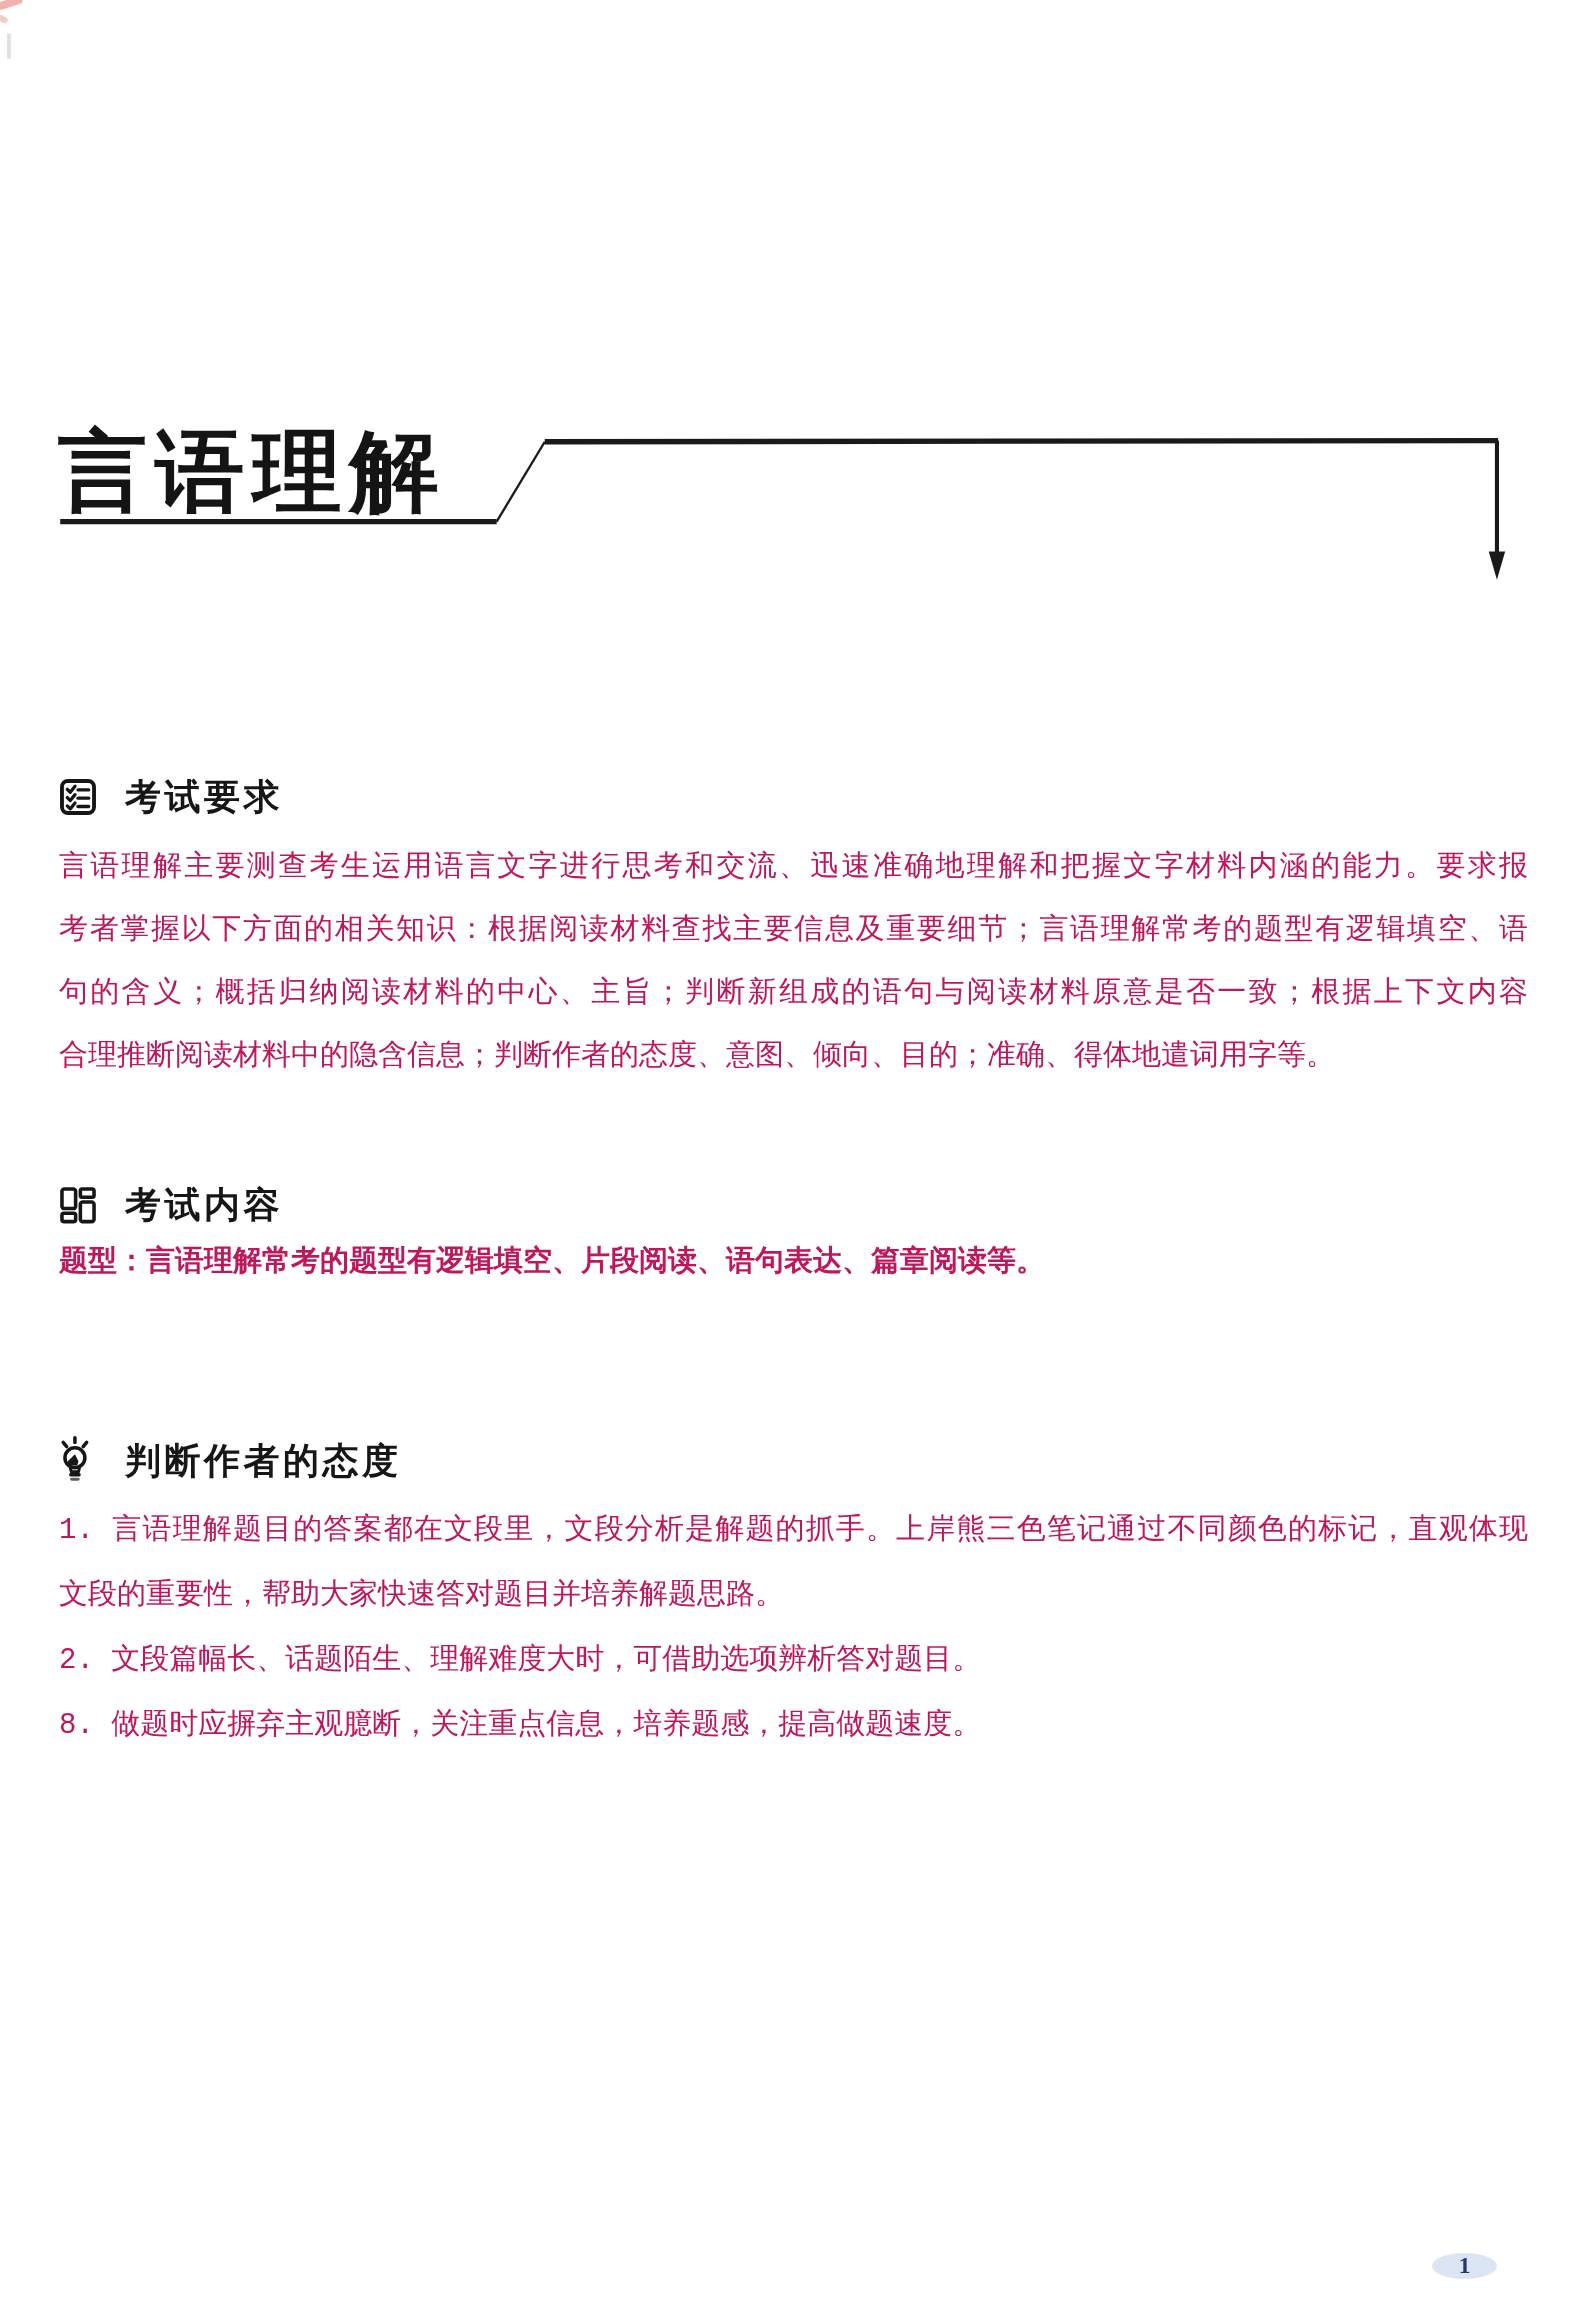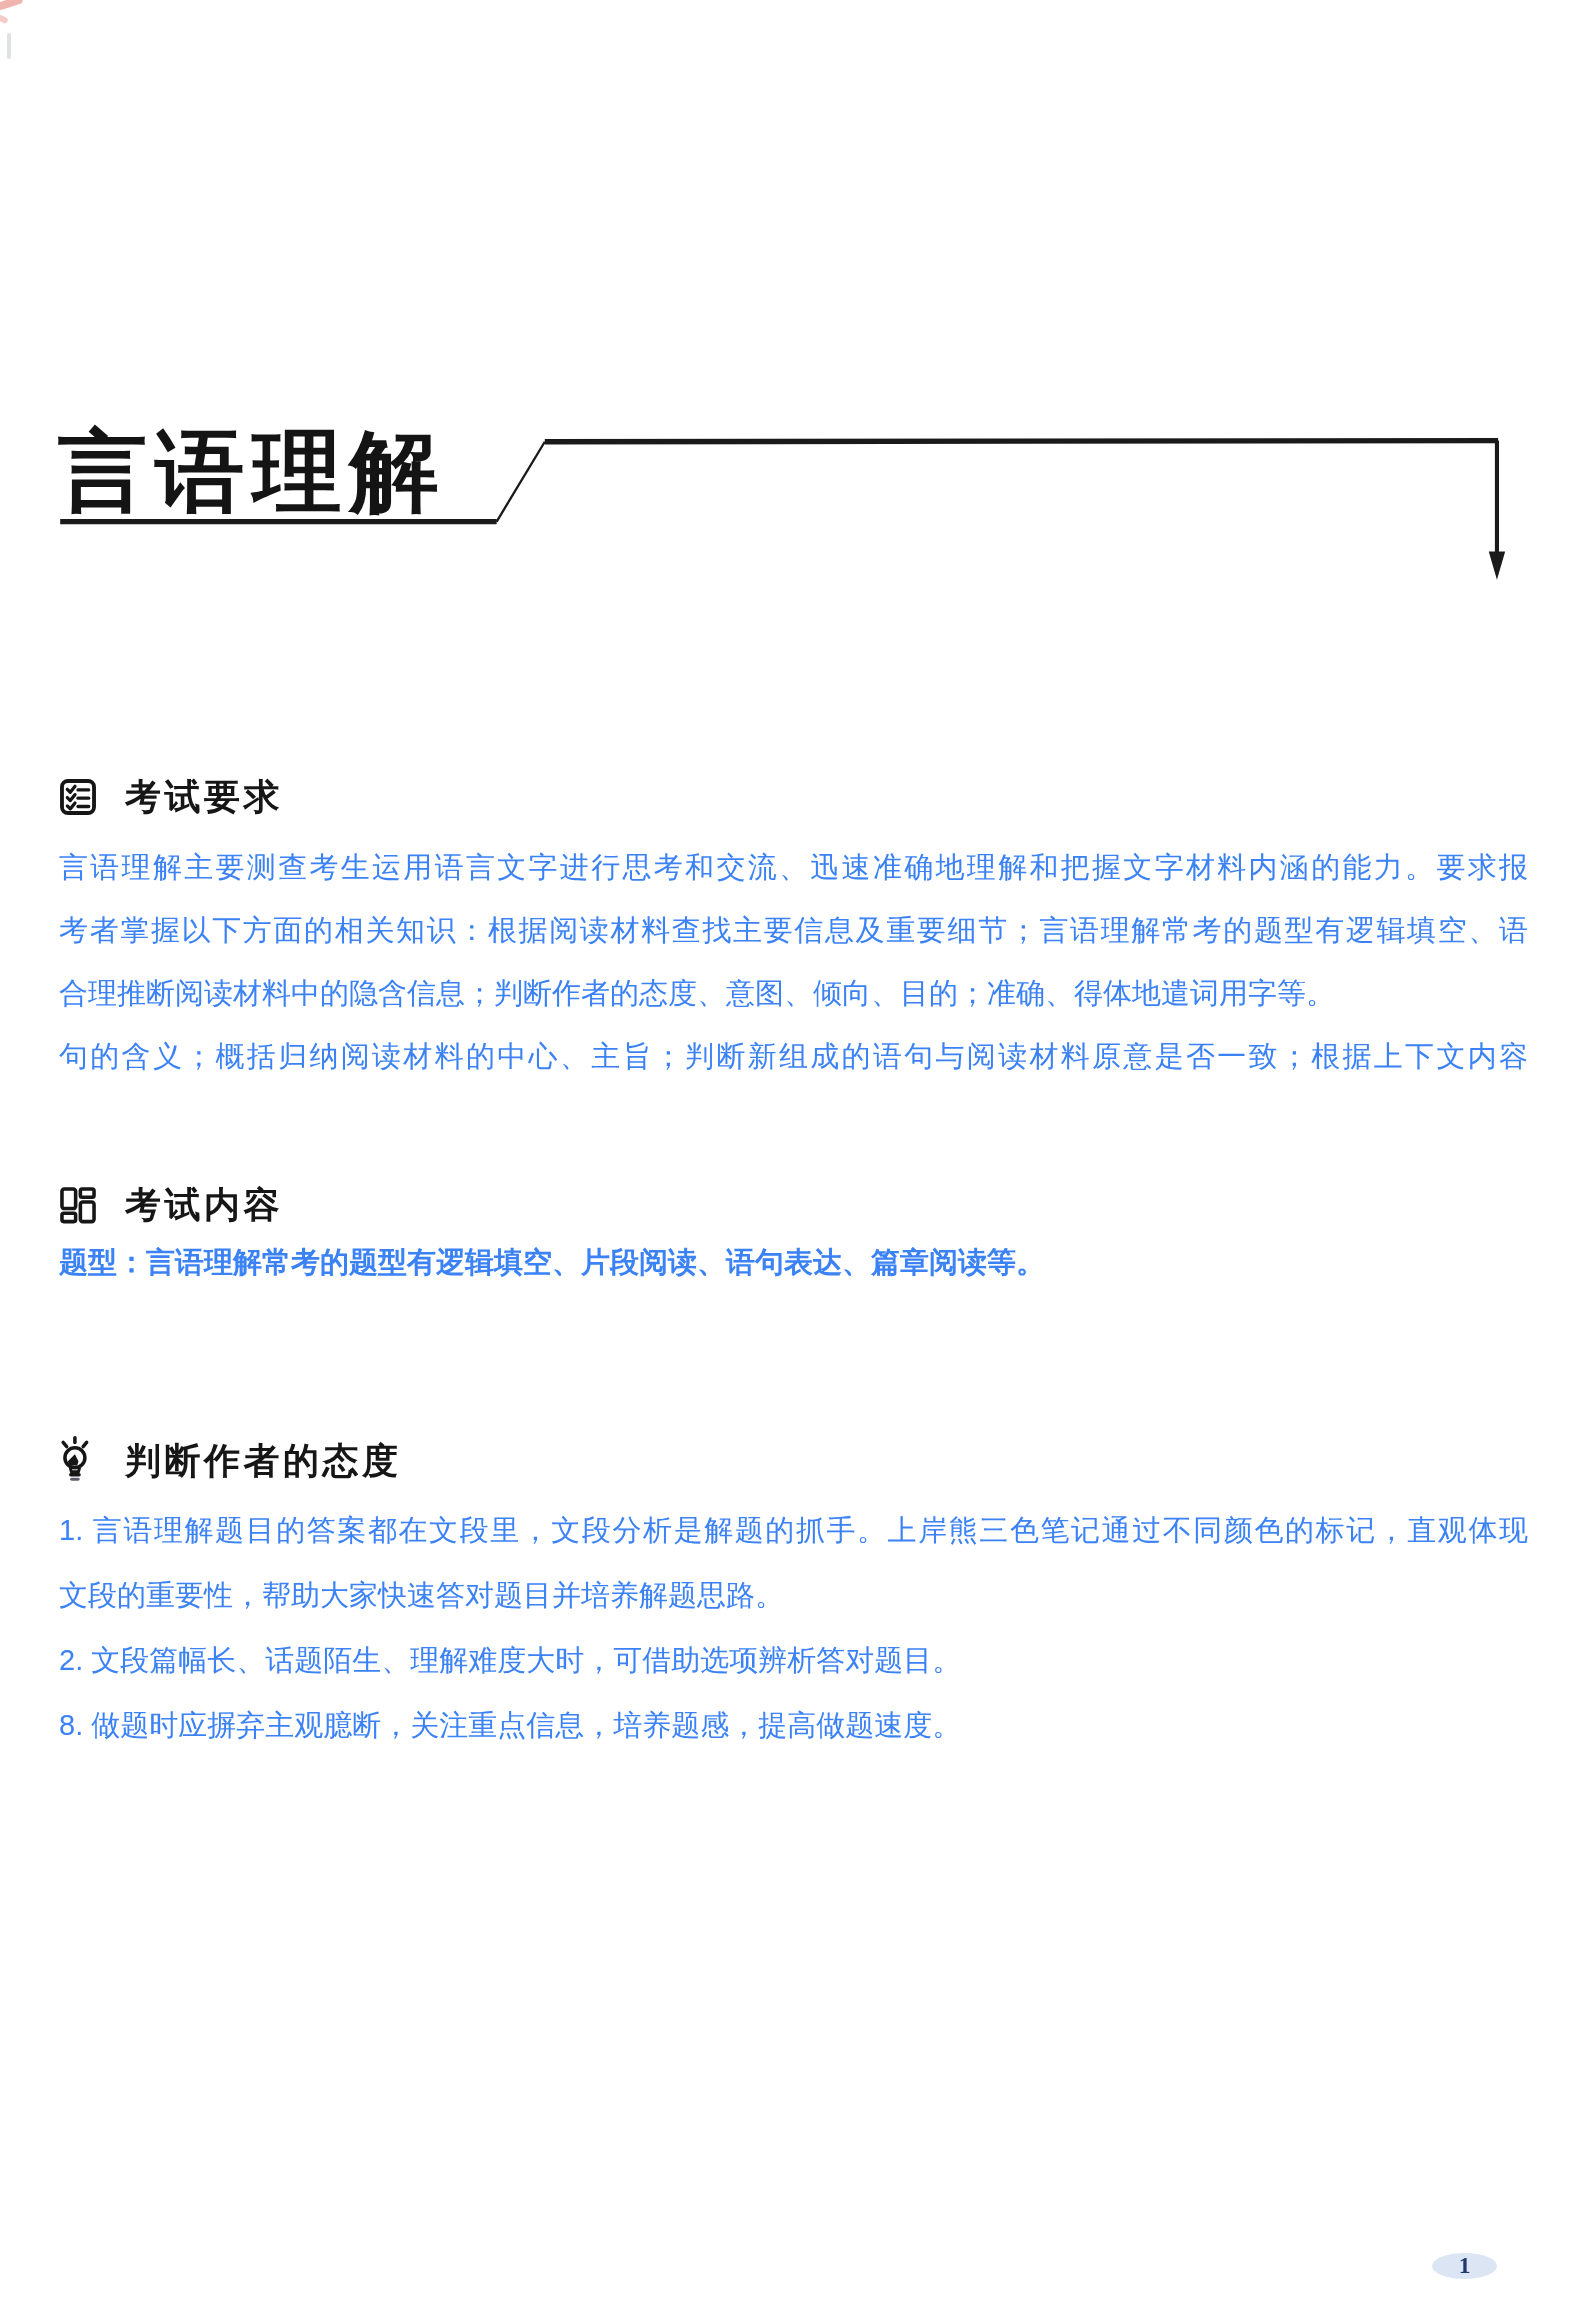--- a/index.html
+++ b/index.html
@@ -39,21 +39,21 @@
     white-space:nowrap;
   }
   .h-req{top:776px;}
   .h-con{top:1184px;}
   .h-tip{top:1440px;}
 
   
   .textblock{position:absolute;left:59px;width:1469px;}
   .textblock .tline{
     font-size:29px;line-height:63px;font-weight:500;
-    color:#3b82f6;white-space:nowrap;
+    color:#be185d;white-space:nowrap;font-family:Liberation Mono, monospace;
   }
   .textblock .tline.just{
     white-space:normal;
     text-align:justify;text-align-last:justify;
     overflow:hidden;height:63px;
   }
   .b-req{top:836px;}
 
   .b-con{top:1231px;}
   .b-con .tline{font-weight:700;font-size:29px;}
@@ -104,22 +104,22 @@
         <path d="M14 47 l5 5 l8 -10"></path>
           <path d="M32 48 H50"></path>
       </g>
     </svg>
     <span class="sec-label">考试要求</span>
   </div>
 
   <div class="textblock b-req">
     <div class="tline just">言语理解主要测查考生运用语言文字进行思考和交流、迅速准确地理解和把握文字材料内涵的能力。要求报</div>
     <div class="tline just">考者掌握以下方面的相关知识：根据阅读材料查找主要信息及重要细节；言语理解常考的题型有逻辑填空、语</div>
+    <div class="tline just">句的含义；概括归纳阅读材料的中心、主旨；判断新组成的语句与阅读材料原意是否一致；根据上下文内容</div>
     <div class="tline">合理推断阅读材料中的隐含信息；判断作者的态度、意图、倾向、目的；准确、得体地遣词用字等。</div>
-    <div class="tline just">句的含义；概括归纳阅读材料的中心、主旨；判断新组成的语句与阅读材料原意是否一致；根据上下文内容</div>
   </div>
 
   <div class="sec-head h-con">
     <svg class="icon i64" viewBox="0 0 64 64">
       <g fill="none" stroke="#161616" stroke-width="6">
         <rect x="5" y="5" width="23" height="33" rx="4"></rect>
         <rect x="5" y="46" width="23" height="14" rx="3"></rect>
         <rect x="36" y="5" width="23" height="14" rx="3"></rect>
         <rect x="36" y="27" width="23" height="33" rx="4"></rect>
       </g>

